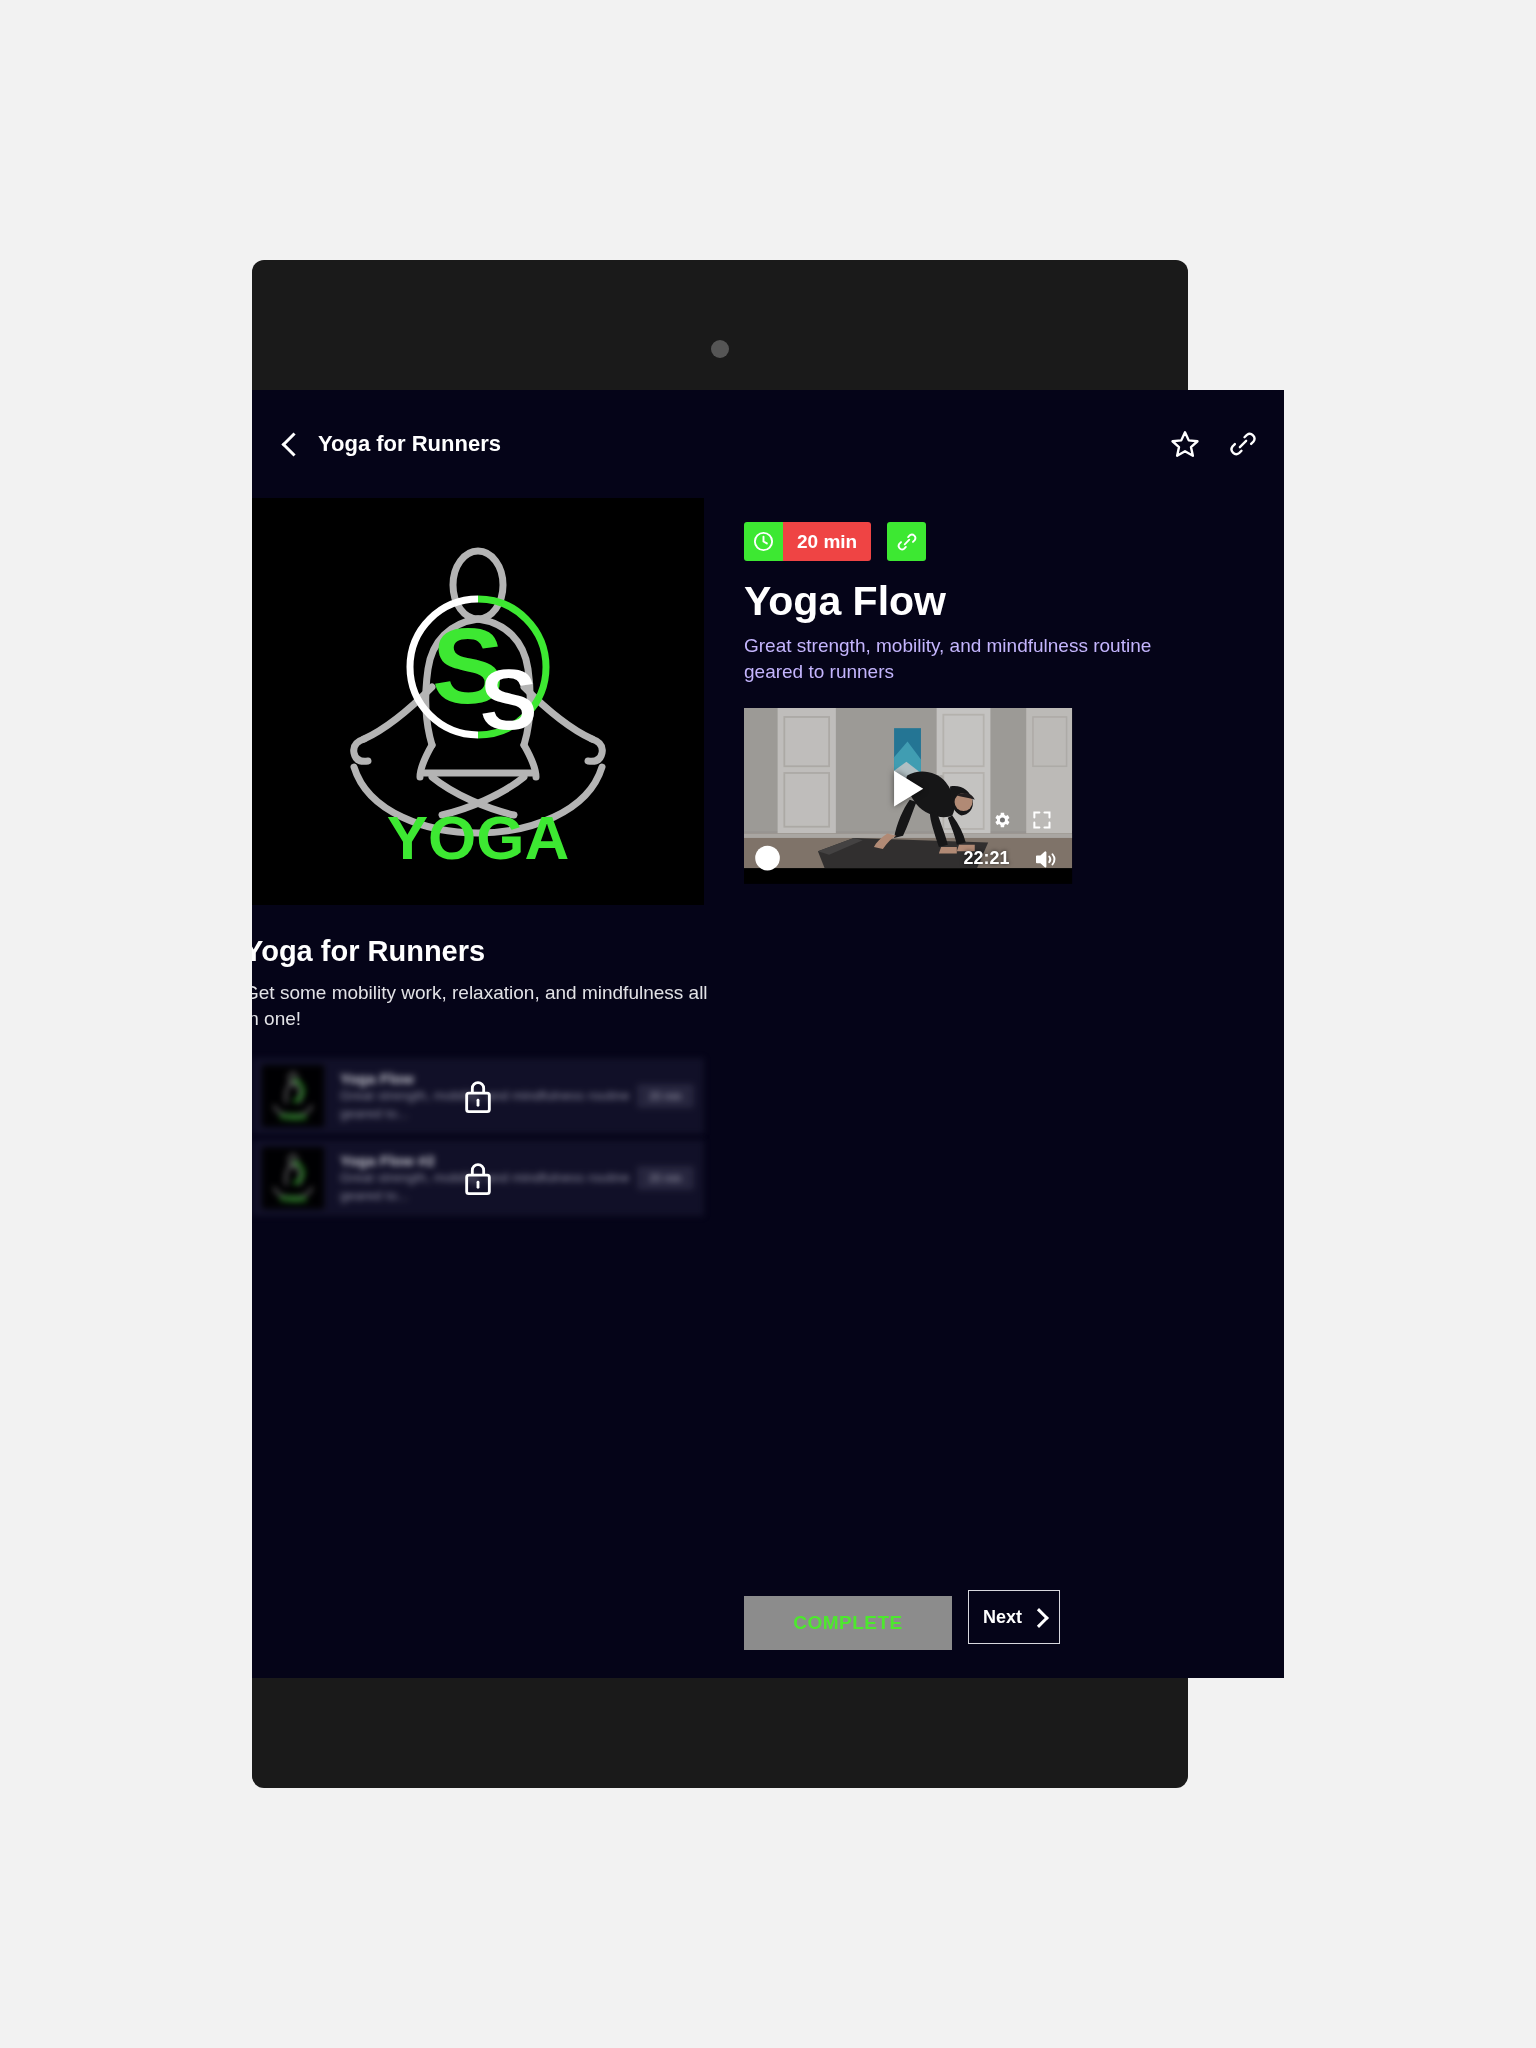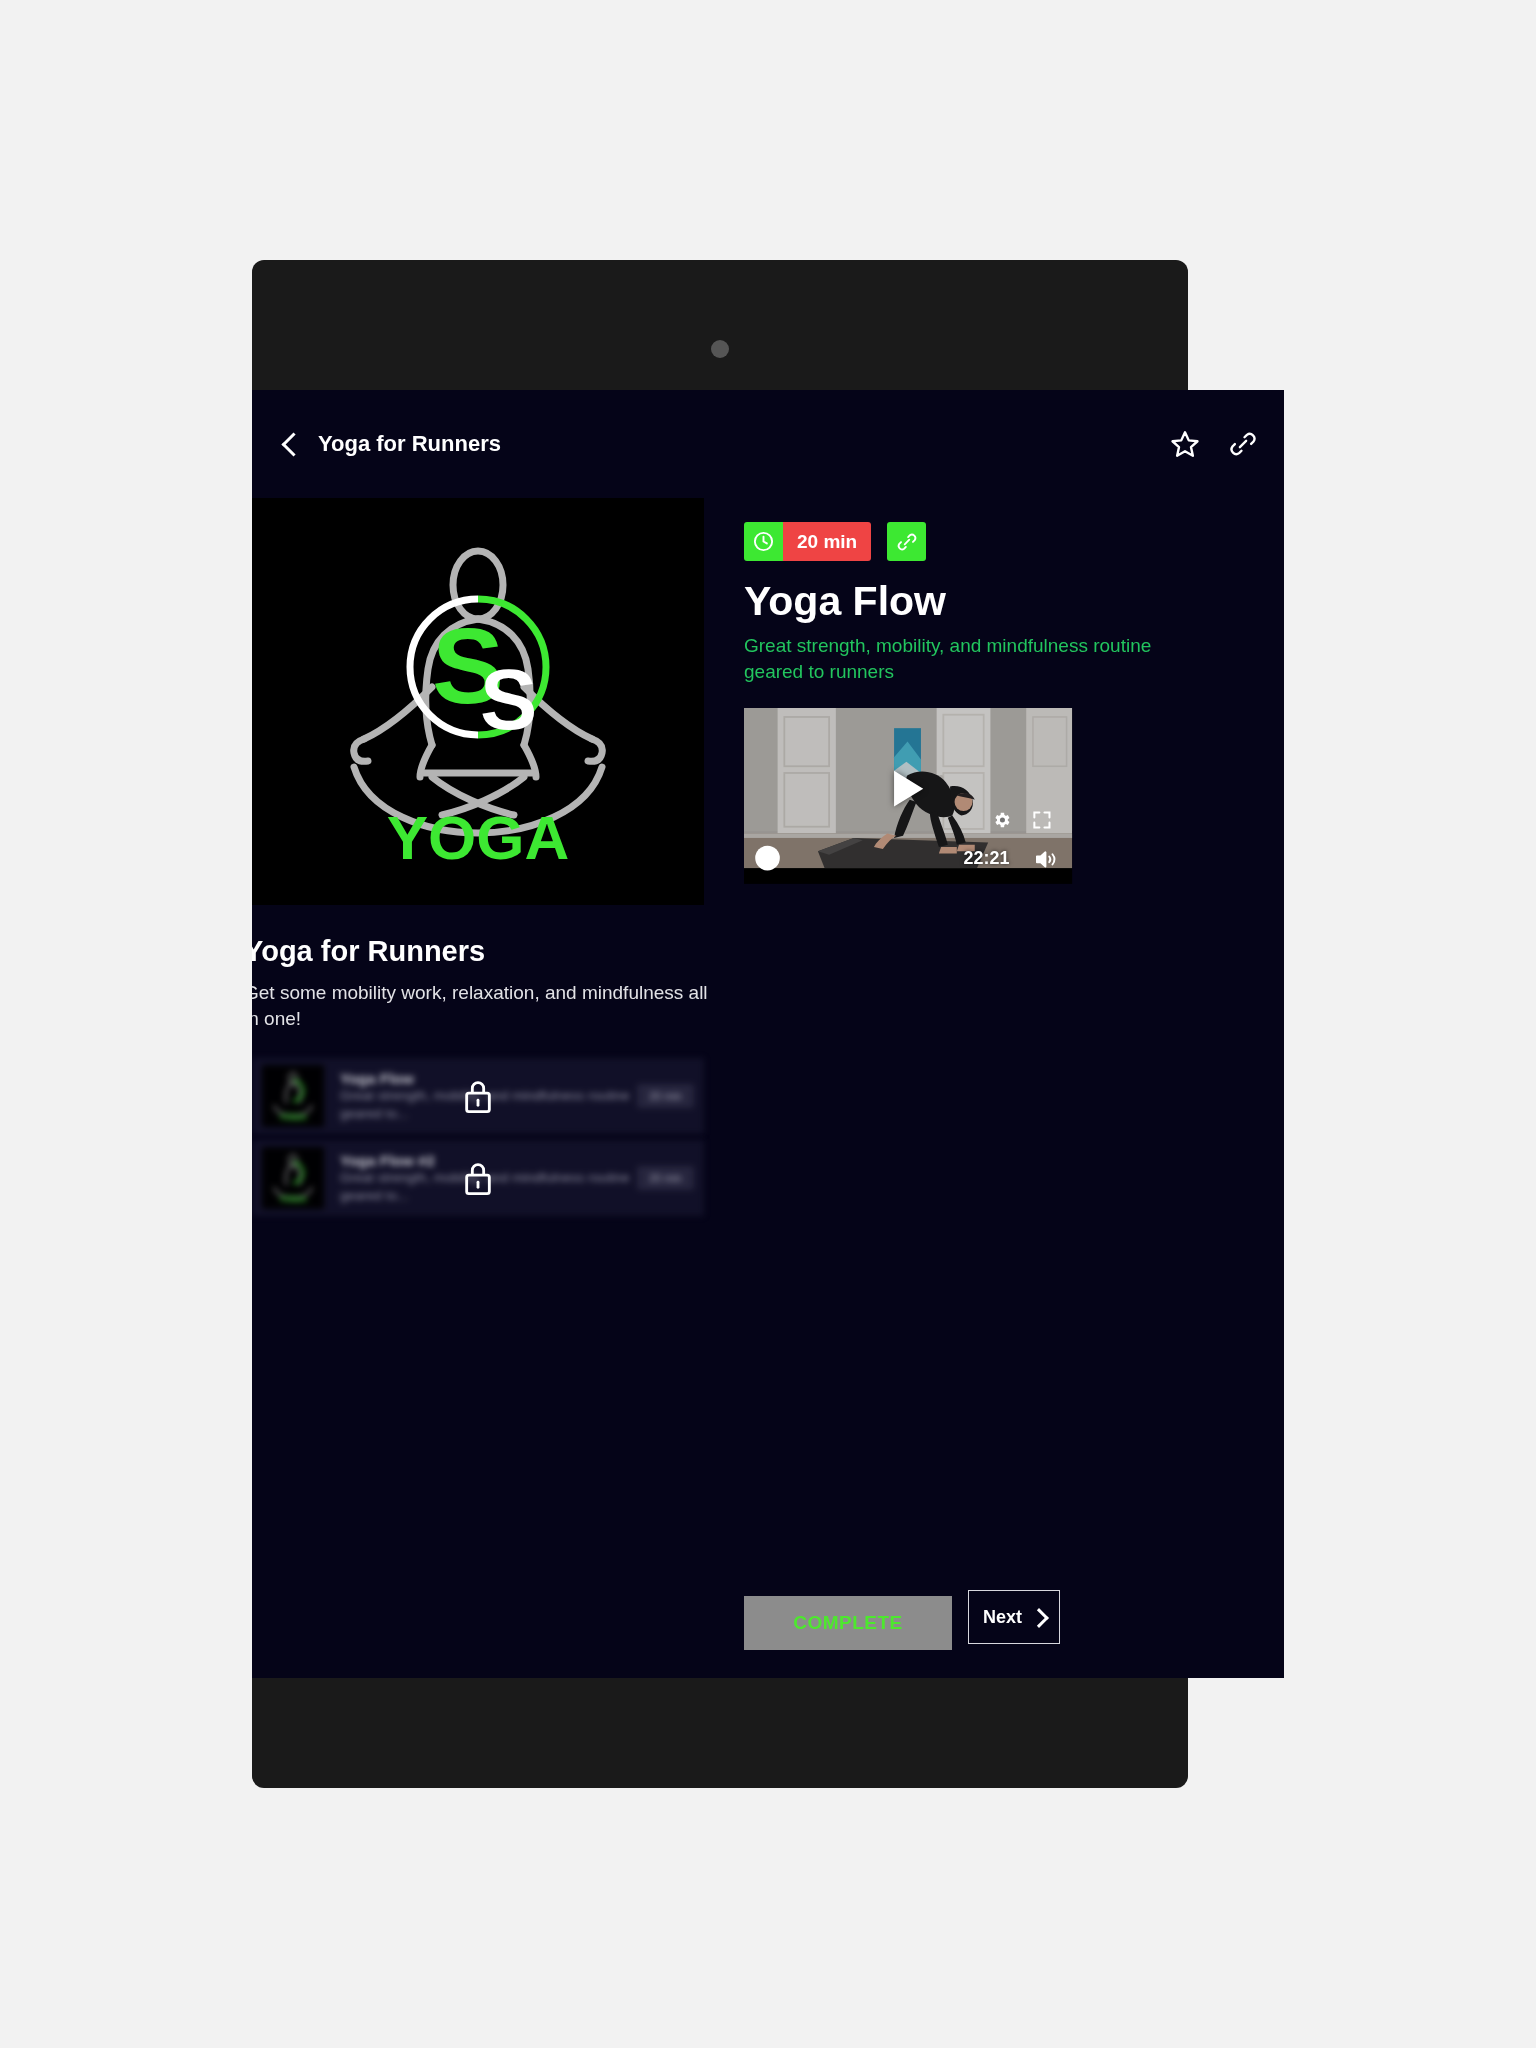--- a/index.html
+++ b/index.html
@@ -179,21 +179,21 @@
   }
   #share-badge svg { width:22px; height:22px; }
 
   #lesson-title {
     position:absolute; left:0; top:80px;
     color:#fff; font-size:41px; font-weight:bold;
   }
   #lesson-desc {
     position:absolute; left:0; top:135px;
     width:430px;
-    color:#22c55e; font-size:19px; line-height:1.38;
+    color:#c4b5fd; font-size:19px; line-height:1.38;
   }
 
   
   #player {
     position:absolute; left:0; top:210px;
     width:293px; height:157px;
     transform:scale(1.12);
     transform-origin:top left;
     background:#000;
     overflow:hidden;

